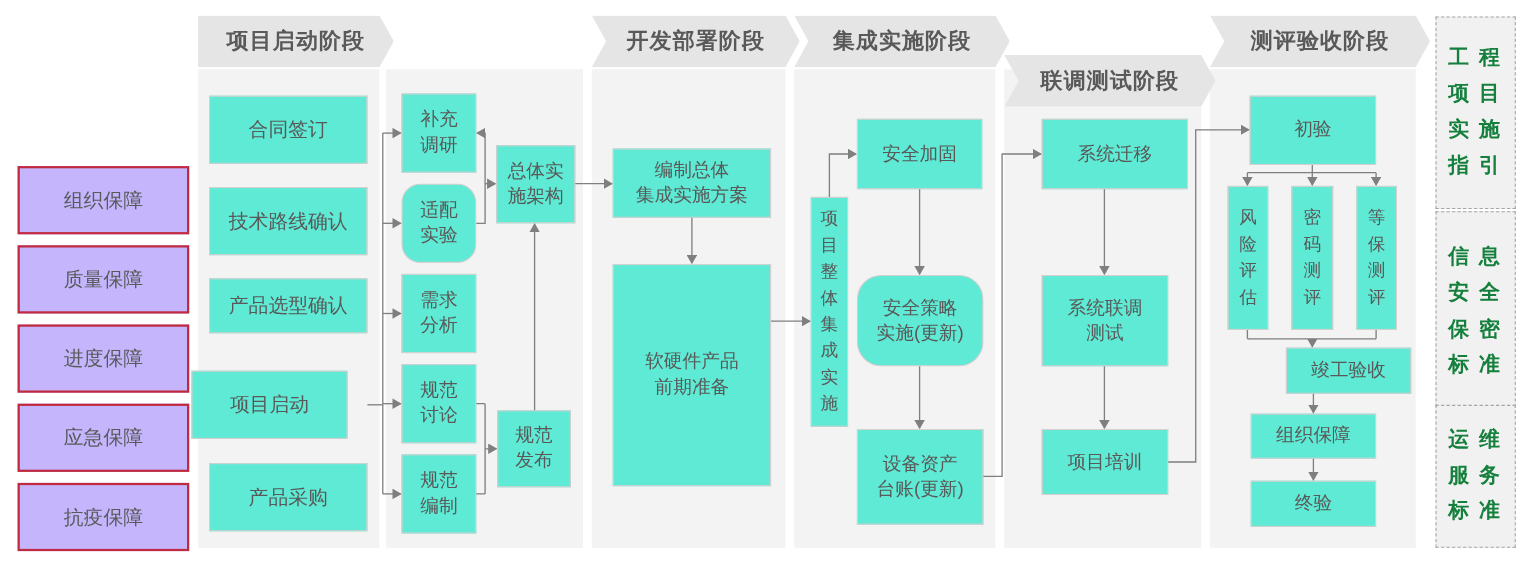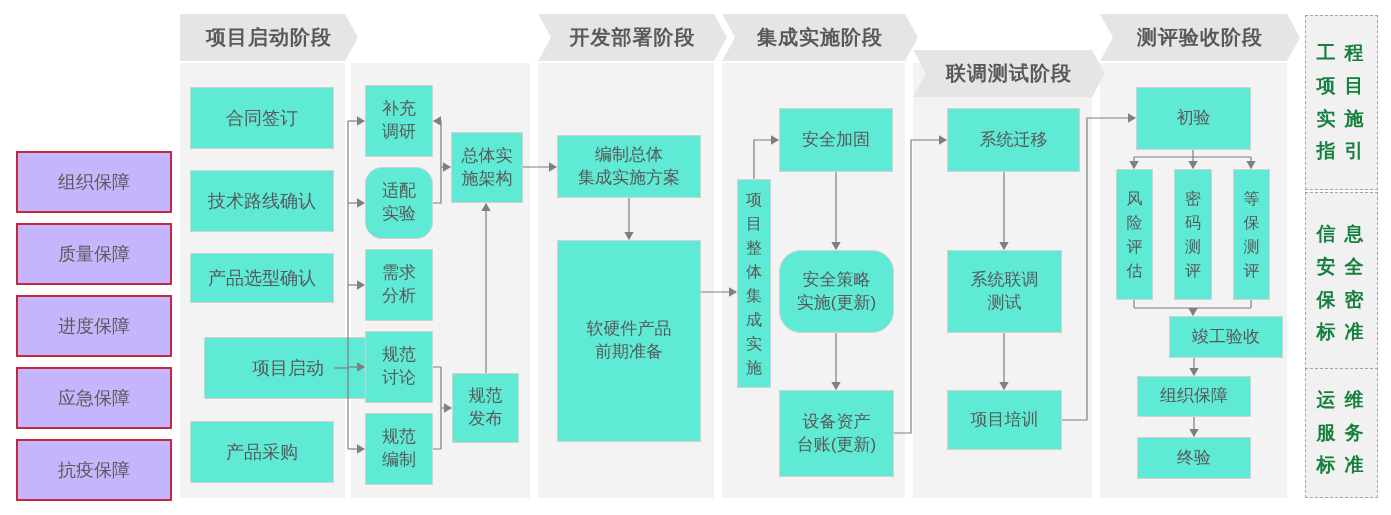--- a/index.html
+++ b/index.html
@@ -81,21 +81,21 @@
 
   <div class="ls-item" style="top:151px;">组织保障</div>
   <div class="ls-item" style="top:223px;">质量保障</div>
   <div class="ls-item" style="top:295px;">进度保障</div>
   <div class="ls-item" style="top:367px;">应急保障</div>
   <div class="ls-item" style="top:439px;">抗疫保障</div>
 
   <div class="node big" style="left:190px;top:87px; width:144px;height:62px;">合同签订</div>
   <div class="node big" style="left:190px;top:170px;width:144px;height:62px;">技术路线确认</div>
   <div class="node big" style="left:190px;top:253px;width:144px;height:50px;">产品选型确认</div>
-  <div class="node big" style="left:204px;top:337px;width:168px;height:62px;">项目启动</div>
+  <div class="node big" style="left:174px;top:337px;width:142px;height:62px;">项目启动</div>
   <div class="node big" style="left:190px;top:421px;width:144px;height:62px;">产品采购</div>
 
   <div class="node" style="left:365px;top:85px; width:68px;height:72px;">补充
 调研</div>
   <div class="node" style="left:365px;top:167px;width:68px;height:72px;border-radius:17px;">适配
 实验</div>
   <div class="node" style="left:365px;top:249px;width:68px;height:72px;">需求
 分析</div>
   <div class="node" style="left:365px;top:331px;width:68px;height:72px;">规范
 讨论</div>

